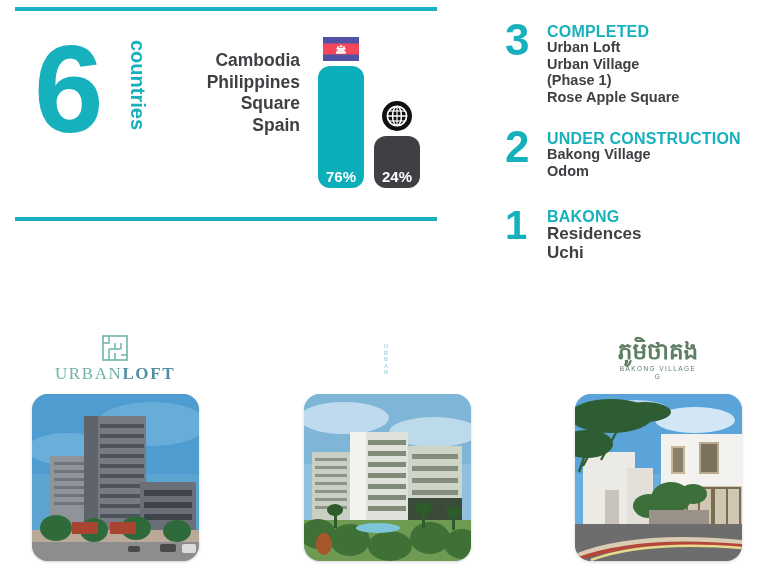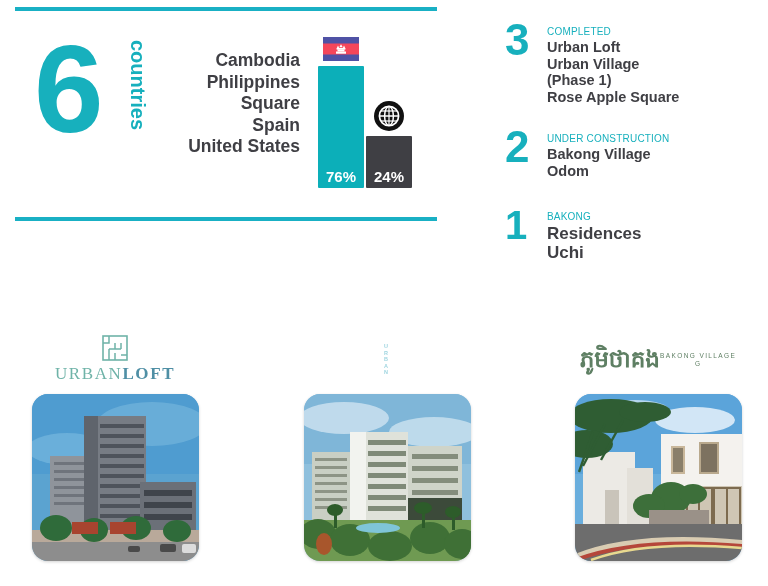--- a/index.html
+++ b/index.html
@@ -31,39 +31,39 @@
   
   #country-list{
     position:absolute;left:150px;top:50px;width:150px;text-align:right;
     font-size:17.5px;font-weight:bold;line-height:21.5px;color:#3f3f44;
   }
 
   
   #chart{position:absolute;left:318px;top:28px;width:120px;height:160px;}
   .bar-col{position:absolute;bottom:0;width:46px;}
   #col-local{left:0;}
-  #col-intl{left:48px;margin-top:20px;}
-  .bar{position:relative;width:100%;border-radius:1px;}
+  #col-intl{left:56px;margin-top:20px;}
+  .bar{position:relative;width:100%;border-radius:12px;}
   .bar-value{
     position:absolute;left:0;right:0;bottom:3px;text-align:center;
     color:#ffffff;font-size:15px;font-weight:bold;
   }
   .bar-icon{position:absolute;bottom:100%;left:50%;transform:translateX(-50%);margin-bottom:5px;}
   .flag{width:36px;height:24px;display:block;}
   .globe{width:30px;height:30px;display:block;}
 
   
   #status-panel{position:absolute;left:505px;top:24px;width:255px;}
   .status-group{position:relative;margin-bottom:20px;padding-left:42px;}
   .status-number{
     position:absolute;left:0;top:-6px;font-size:44px;line-height:44px;
     font-weight:bold;color:#17b0bd;letter-spacing:-2px;
   }
   .status-title{
-    font-size:10px;font-weight:normal;color:#17b0bd;letter-spacing:0.2px;
+    font-size:16px;font-weight:bold;color:#17b0bd;letter-spacing:0.2px;
     line-height:15px;
   }
   .status-items{font-size:14.5px;font-weight:bold;color:#3f3f44;line-height:16.5px;}
   .status-items div{white-space:nowrap;}
   #group-planned{margin-top:4px;}
   #group-planned .status-items{font-size:17px;line-height:19px;}
   #group-planned .status-number{font-size:40px;}
 
   
   #projects{position:absolute;left:0;top:330px;width:768px;height:256px;}
@@ -92,21 +92,21 @@
   #logo-village{display:flex;align-items:center;}
   #village-urban{
     font-size:5.5px;font-weight:bold;color:#9fd5e0;letter-spacing:.5px;
     writing-mode:vertical-rl;text-orientation:upright;line-height:6px;
     margin-right:2px;
   }
   #village-word{font-size:27px;font-weight:bold;letter-spacing:-0.5px;font-family:"DejaVu Sans",sans-serif;}
   #village-word span{display:inline-block;}
 
   
-  #logo-bakong{display:flex;flex-direction:row;align-items:center;color:#5e7f63;}
+  #logo-bakong{display:flex;flex-direction:column;align-items:center;color:#5e7f63;}
   #bakong-khmer{font-size:23px;font-weight:bold;line-height:26px;font-family:"DejaVu Sans",sans-serif;}
   #bakong-latin{font-size:6.5px;letter-spacing:1.4px;margin-top:1px;line-height:8px;text-align:center;}
 </style>
 </head>
 <body>
 
 <div class="rule" id="rule-top"></div>
 <div class="rule" id="rule-bottom"></div>
 
 <div id="team-block">
@@ -114,21 +114,20 @@
     <div id="big-number">6</div>
     <div id="countries-label">countries</div>
   </div>
 </div>
 
 <div id="country-list">
   <div>Cambodia</div>
   <div>Philippines</div>
   <div>Square</div>
   <div>Spain</div>
-  <div>United States</div>
 </div>
 
 <div id="chart">
   <div class="bar-col" id="col-local">
     <div class="bar-icon">
       <svg class="flag" viewBox="0 0 36 24">
         <rect x="0" y="0" width="36" height="24" fill="#4f52a5"></rect>
         <rect x="0" y="6.5" width="36" height="11" fill="#f5465a"></rect>
         <g fill="#ffffff">
           <rect x="13" y="14.5" width="10" height="2.2"></rect>

